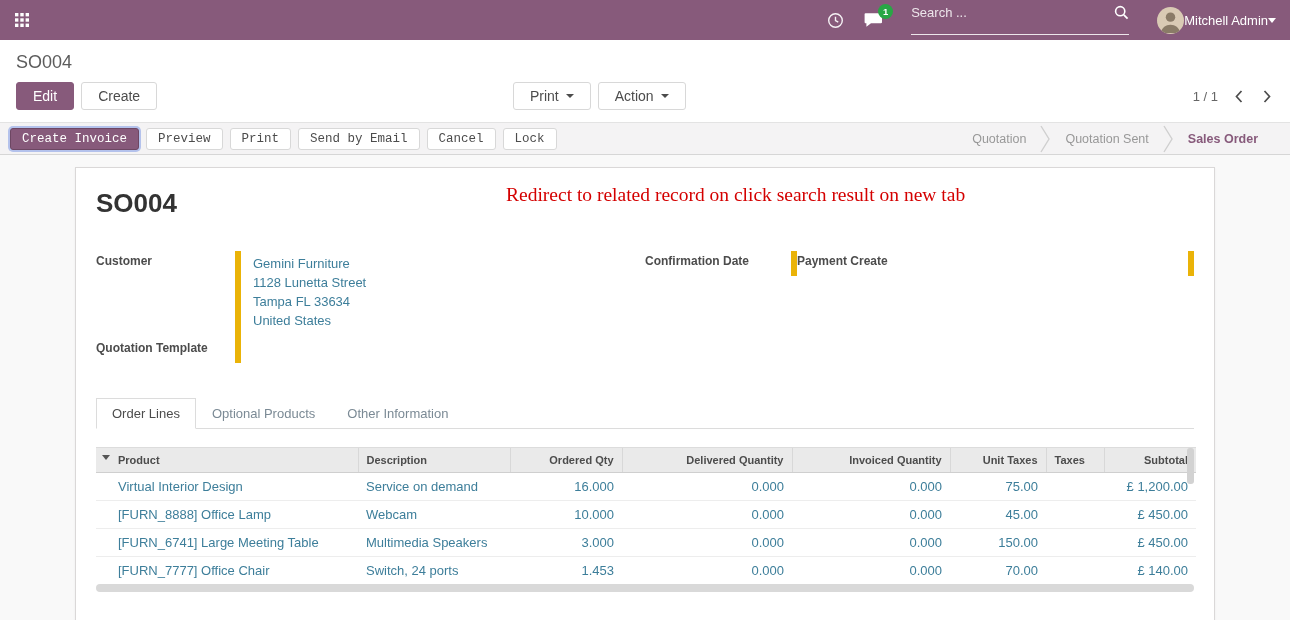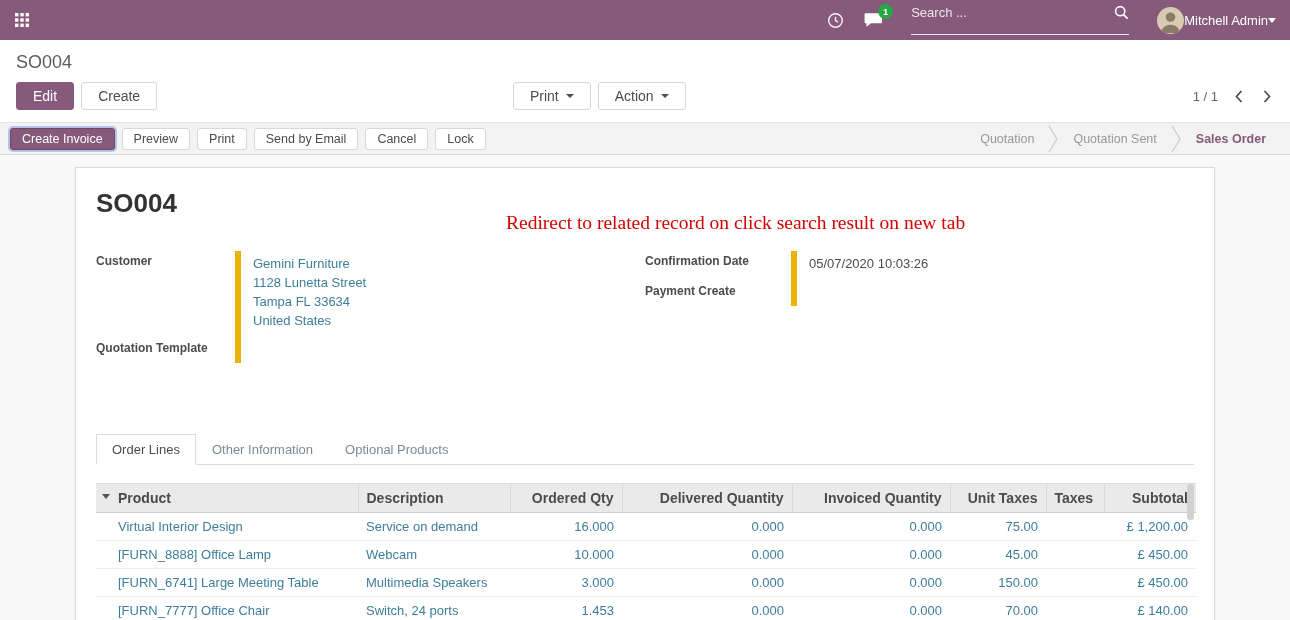--- a/index.html
+++ b/index.html
@@ -31,52 +31,52 @@
   .btn { font-size:14px; padding:5px 16px; border-radius:3px; border:1px solid #d8d8d8; background:#fff; color:#4c4c4c; }
   .btn.primary { background:#875A7B; border-color:#875A7B; color:#fff; }
   .btn.dd { display:flex; align-items:center; gap:7px; }
   .caret-down-d { width:0; height:0; border:4px solid transparent; border-top:4px solid #4c4c4c; margin-top:4px; }
   .pager { margin-left:auto; display:flex; align-items:center; gap:14px; }
   .pager-value { color:#666; }
   .pg-btn { display:flex; cursor:pointer; padding:2px; }
 
   
   .statusbar { background:#f4f3f4; border-top:1px solid #e3e3e3; border-bottom:1px solid #d6d6d6; display:flex; align-items:center; height:33px; padding-left:10px; }
-  .sb-left { display:flex; align-items:center; gap:7px; }
+  .sb-left { display:flex; align-items:center; gap:7px;font-family:Liberation Mono, monospace; }
   .btn.sb { font-size:12.5px; padding:3px 11px; }
   .btn.sb.highlight { background:#875A7B; border-color:#6d4763; color:#fff; box-shadow:0 0 0 2px #b4c2ec; }
-  .sb-steps { margin-left:auto; display:flex; align-items:center; height:100%; padding-right:10px;text-align:right; }
+  .sb-steps { margin-left:auto; display:flex; align-items:center; height:100%; padding-right:18px;text-align:right; }
   .step { font-size:12.5px; color:#989898; padding:0 14px; cursor:pointer; white-space:nowrap; }
   .step.active { color:#875A7B; font-weight:bold; }
   .step-sep { display:block; }
 
   
   .content { padding-top:12px; }
   .sheet { width:1140px; margin:0 auto; background:#fff; border:1px solid #dad8d8; box-shadow:0 1px 2px rgba(0,0,0,.06); padding:20px 20px 40px; position:relative; min-height:460px; }
   .sheet-title { font-size:26px; font-weight:bold; color:#333; }
-  .annotation { position:absolute; left:430px; top:44px; font-family:"Liberation Serif", serif; font-size:19.5px; color:#d40000; white-space:nowrap; }
+  .annotation { position:absolute; left:430px; top:16px; font-family:"Liberation Serif", serif; font-size:19.5px; color:#d40000; white-space:nowrap; }
 
   .groups { display:flex; margin-top:32px; }
   .group { width:50%; display:grid; align-content:start; }
   .group.left  { grid-template-columns:145px 1fr; }
   .group.right { grid-template-columns:152px 1fr; }
   .glabel { font-weight:bold; color:#4c4c4c; border-right:6px solid #eab308; padding:3px 8px 8px 0; font-size:12px; }
   .gvalue { padding:3px 0 8px 12px; line-height:19px; }
   .teal { color:#3d7e9a; text-decoration:none; }
   a.teal { cursor:pointer; }
 
   
   .tabs { display:flex; margin-top:34px; border-bottom:1px solid #dcdcdc; }
-  .tab { padding:7px 15px; color:#7b8a95; cursor:pointer; position:relative; top:1px; border:1px solid transparent;margin-top:36px; }
+  .tab { padding:7px 15px; color:#7b8a95; cursor:pointer; position:relative; top:1px; border:1px solid transparent; }
   .tab.active { background:#fff; border-color:#dcdcdc; border-bottom-color:#fff; color:#4c4c4c; }
 
   
   .table-wrap { margin-top:18px; position:relative; }
   table { width:100%; border-collapse:collapse; table-layout:fixed; }
-  thead th { background:#eaeaea; font-weight:bold; color:#4c4c4c; font-size:14px; padding:6px 8px; text-align:left; border-top:1px solid #dcdcdc; border-bottom:1px solid #cfcfcf; overflow:hidden; white-space:nowrap; cursor:pointer; }
+  thead th { background:#eaeaea; font-weight:bold; color:#4c4c4c; font-size:11px; padding:6px 8px; text-align:left; border-top:1px solid #dcdcdc; border-bottom:1px solid #cfcfcf; overflow:hidden; white-space:nowrap; cursor:pointer; }
   thead th.sep { border-left:1px solid #d8d8d8; }
   thead th.num, td.num { text-align:right; }
   .th-caret { padding:6px 0 6px 6px; }
   .sort-caret { display:inline-block; width:0; height:0; border:4px solid transparent; border-top:5px solid #555; }
   tbody td { padding:6px 8px; font-size:13px; color:#3d7e9a; border-top:1px solid #ededed; overflow:hidden; white-space:nowrap; }
   tbody tr:first-child td { border-top:none; }
   tbody tr { cursor:pointer; }
   .vscroll { position:absolute; top:1px; right:0; width:7px; height:36px; background:#d2d2d2; border-radius:3px; cursor:grab; }
   .hscroll { height:8px; background:#d9d9d9; border-radius:4px; cursor:grab; }
 </style>
@@ -202,30 +202,29 @@
           <a class="teal">Gemini Furniture</a>
           <div class="teal">1128 Lunetta Street</div>
           <div class="teal">Tampa FL 33634</div>
           <div class="teal">United States</div>
         </div>
         <div class="glabel">Quotation Template</div>
         <div class="gvalue"></div>
       </div>
       <div class="group right">
         <div class="glabel">Confirmation Date</div>
-        <div class="gvalue">05/07/2020 10:03:26</div>
         <div class="glabel">Payment Create</div>
         <div class="gvalue"></div>
       </div>
     </div>
 
     <div class="tabs">
       <span class="tab active">Order Lines</span>
+      <span class="tab">Optional Products</span>
       <span class="tab">Other Information</span>
-      <span class="tab">Optional Products</span>
     </div>
 
     <div class="table-wrap">
       <table>
         <colgroup>
           <col style="width:14px">
             <col style="width:248px">
             <col style="width:152px">
             <col style="width:112px">
           <col style="width:170px">

